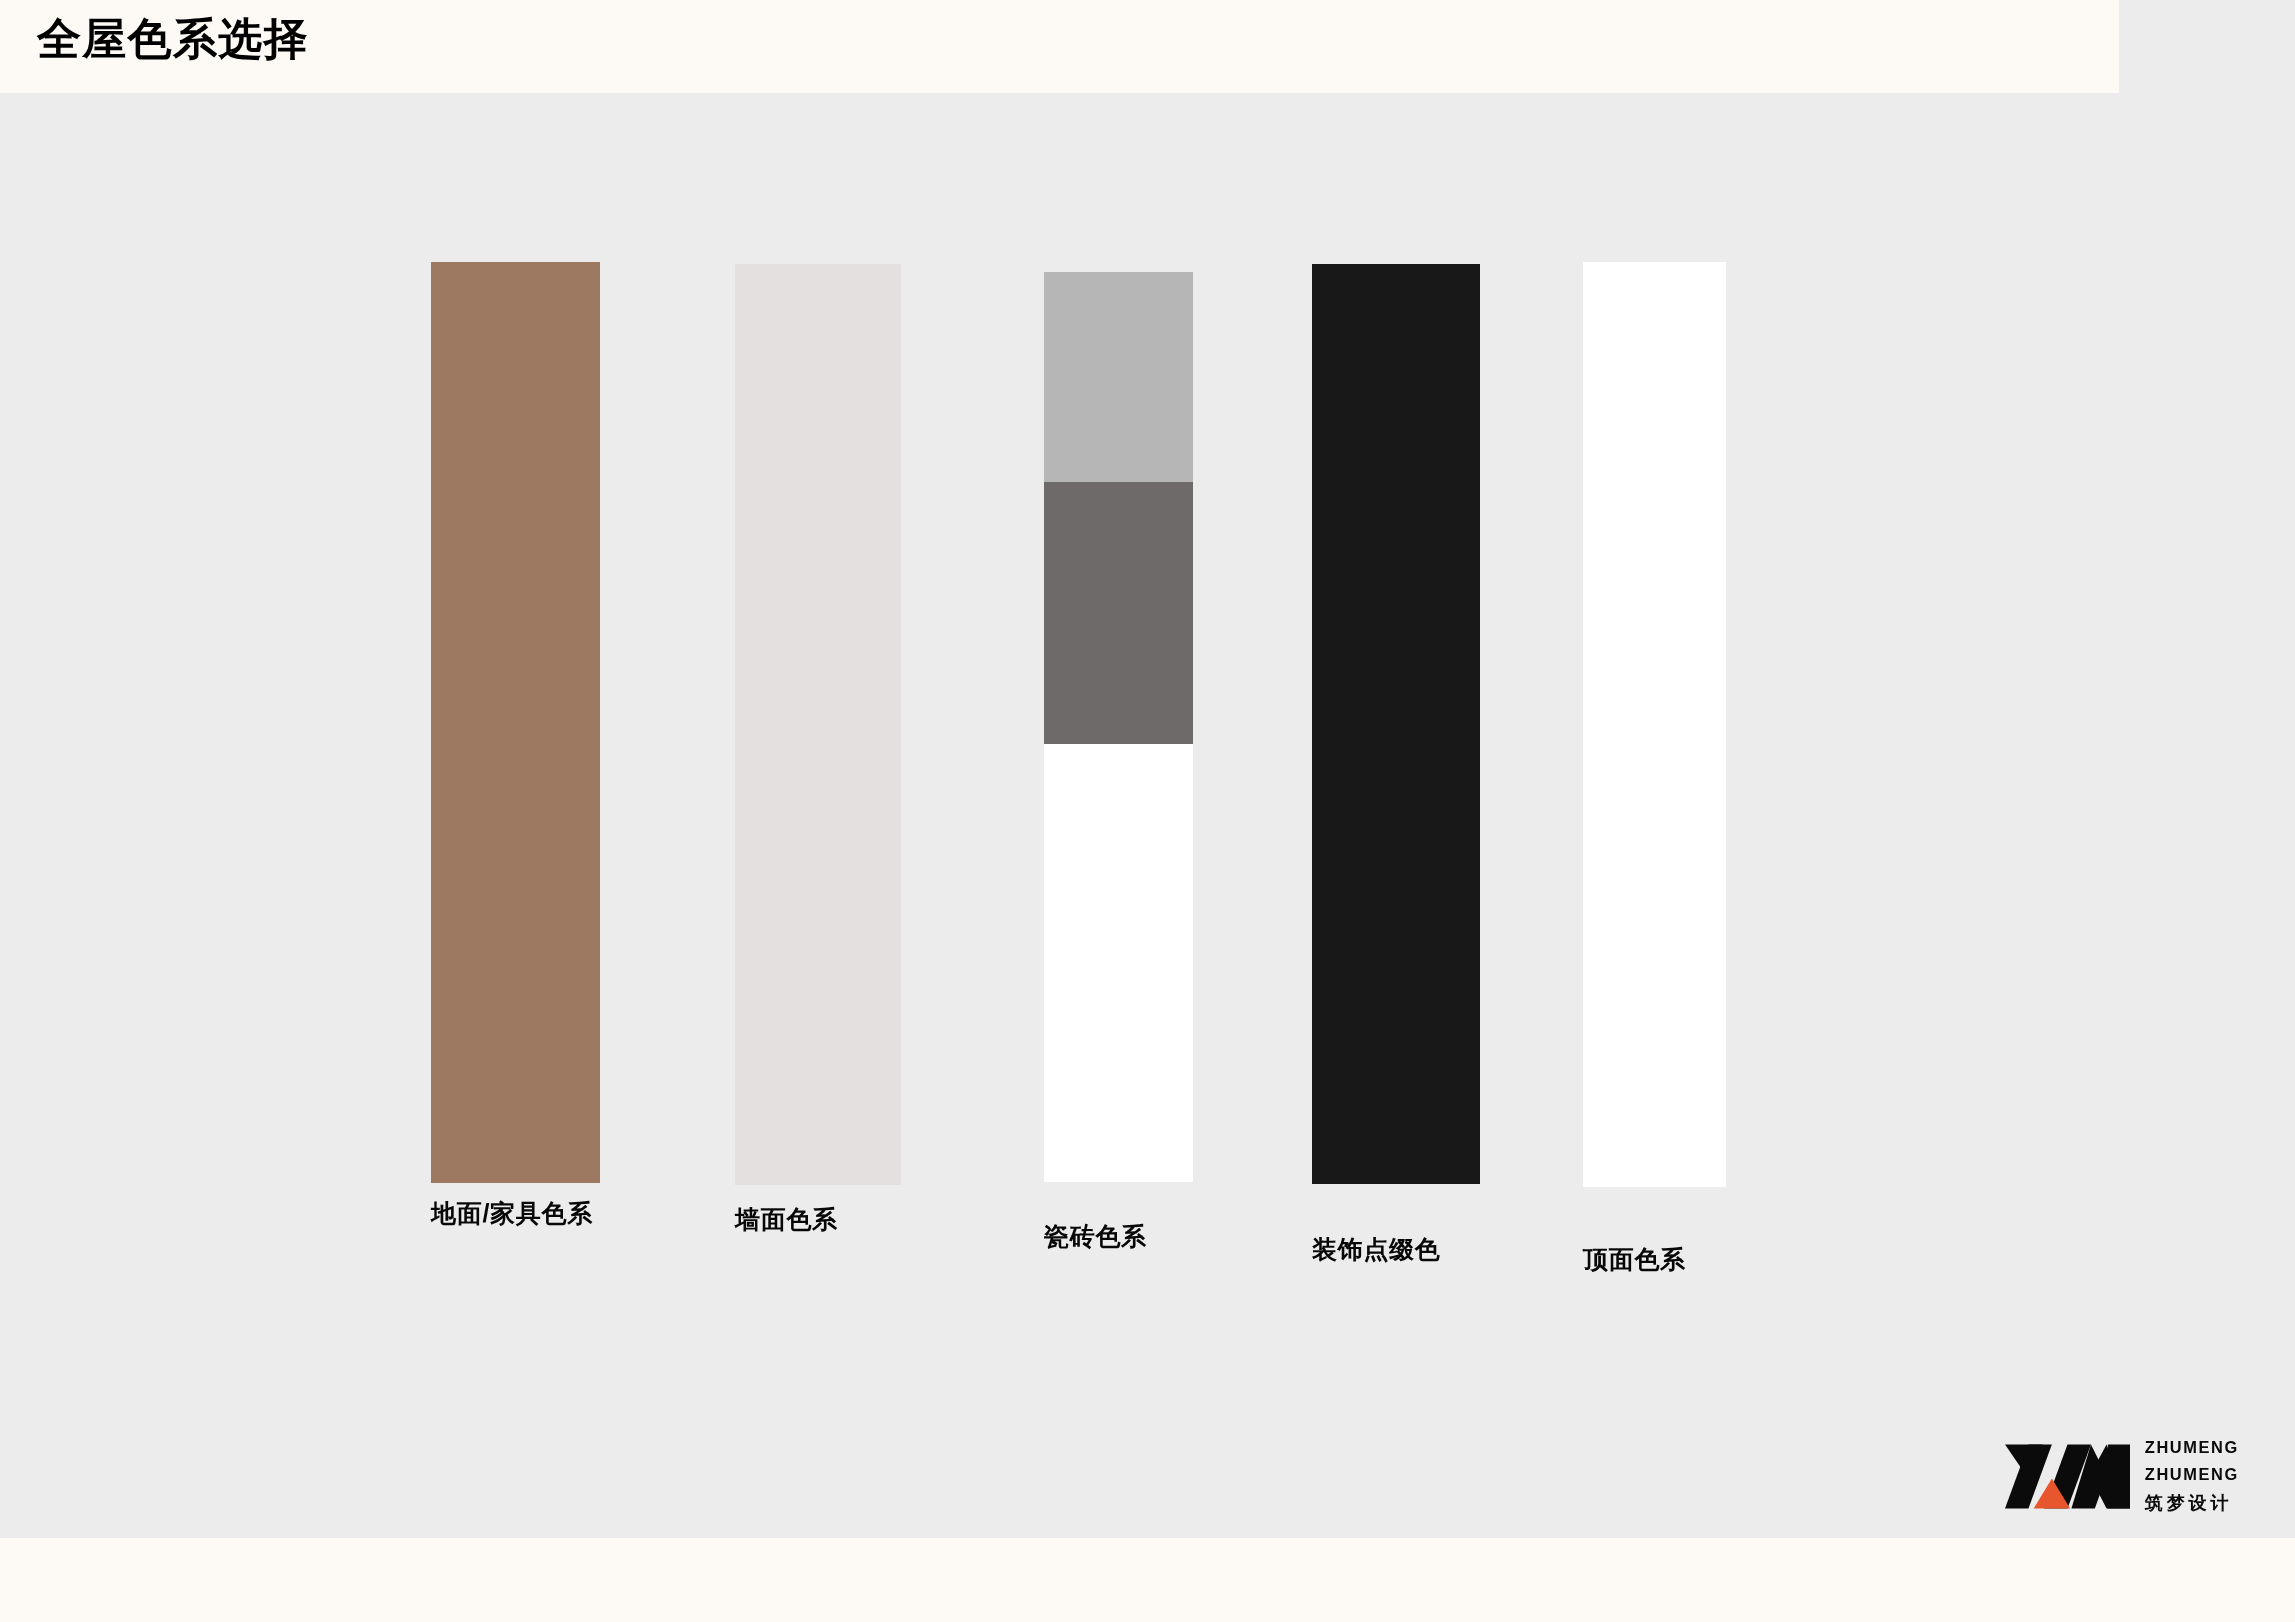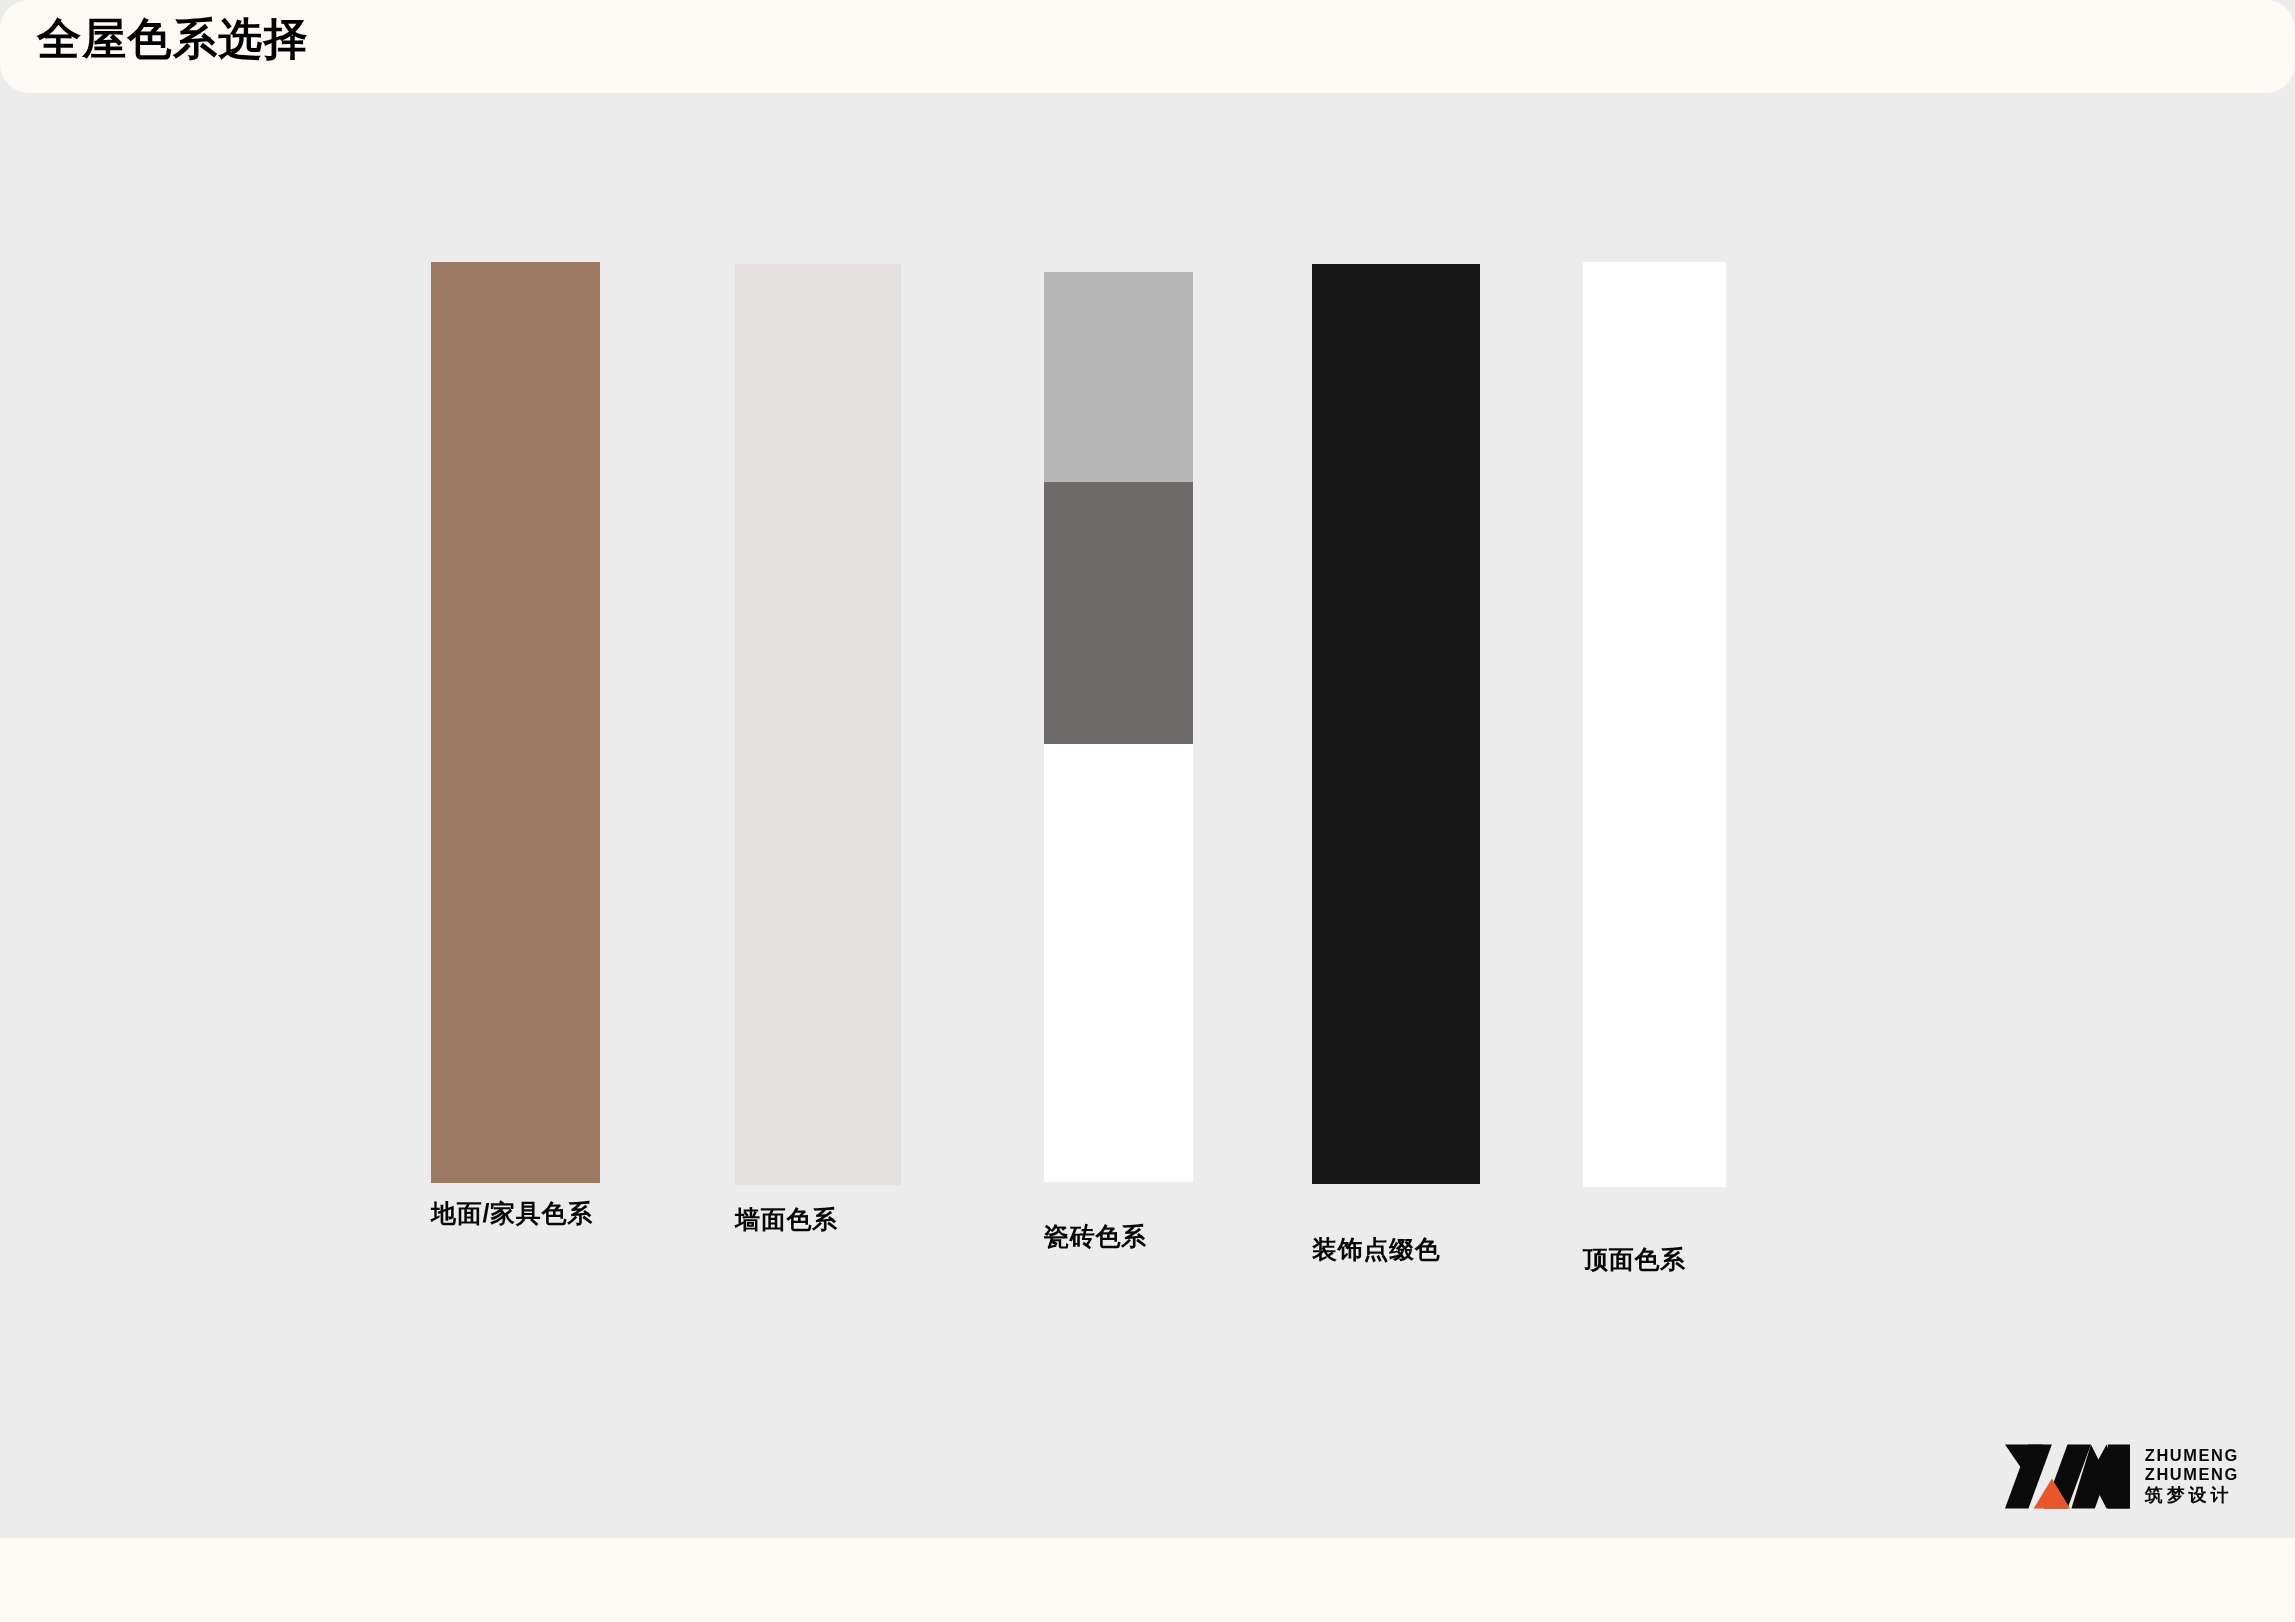--- a/index.html
+++ b/index.html
@@ -8,23 +8,22 @@
     font-family: "Liberation Sans", "DejaVu Sans", sans-serif;
     background:#ECECEC;
     position:relative;
     overflow:hidden;
   }
 
   
   .header {
     position:absolute;
     left:0; top:0;
-    width:2295px; height:93px;
+    width:2119px; height:93px;
     background:#FDF9F4;
-    border-radius:29px;
   }
   .header-title {
     position:absolute;
     left:37px; top:17px;
     font-size:44px;
     font-weight:bold;
     color:#000000;
     letter-spacing:1.3px;
     line-height:1;
     white-space:nowrap;
@@ -78,21 +77,21 @@
     width:262px; height:79px;
     display:flex;
     align-items:center;
     gap:11.8px;
   }
   .logo-mark { width:131px; height:69px; flex:0 0 auto; }
   .logo-text {
     display:flex;
     flex-direction:column;
     justify-content:center;
-    gap:2px;
+    gap:10px;
   }
   .logo-line-1, .logo-line-2 {
     font-size:16.4px;
     font-weight:bold;
     letter-spacing:1.6px;
     color:#0B0B0B;
     line-height:1.04;
     white-space:nowrap;
   }
   .logo-line-3 {

